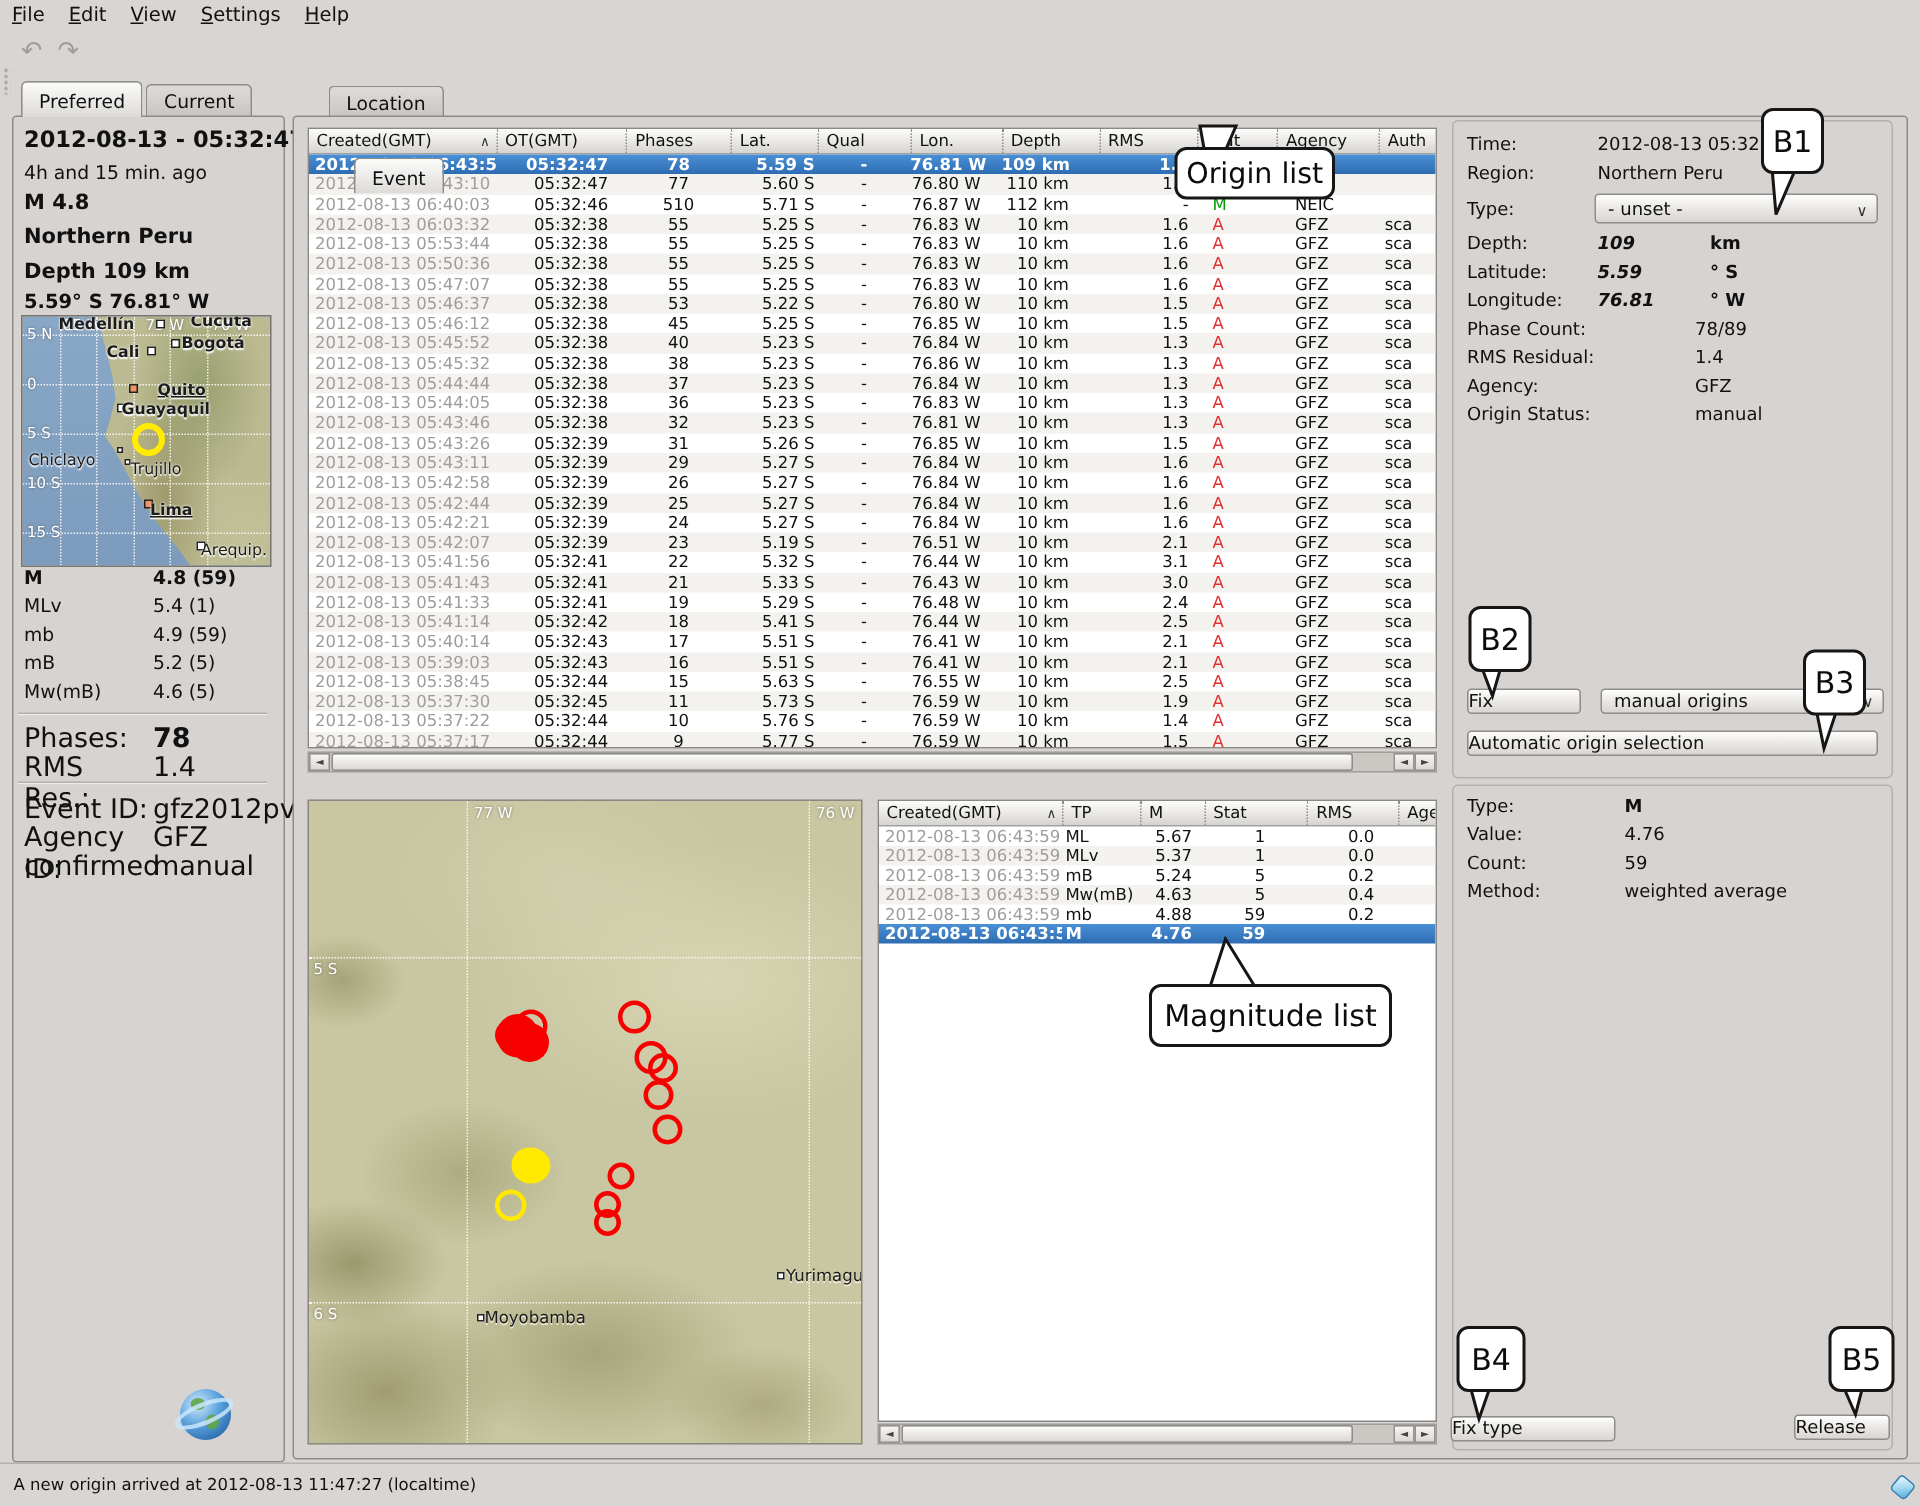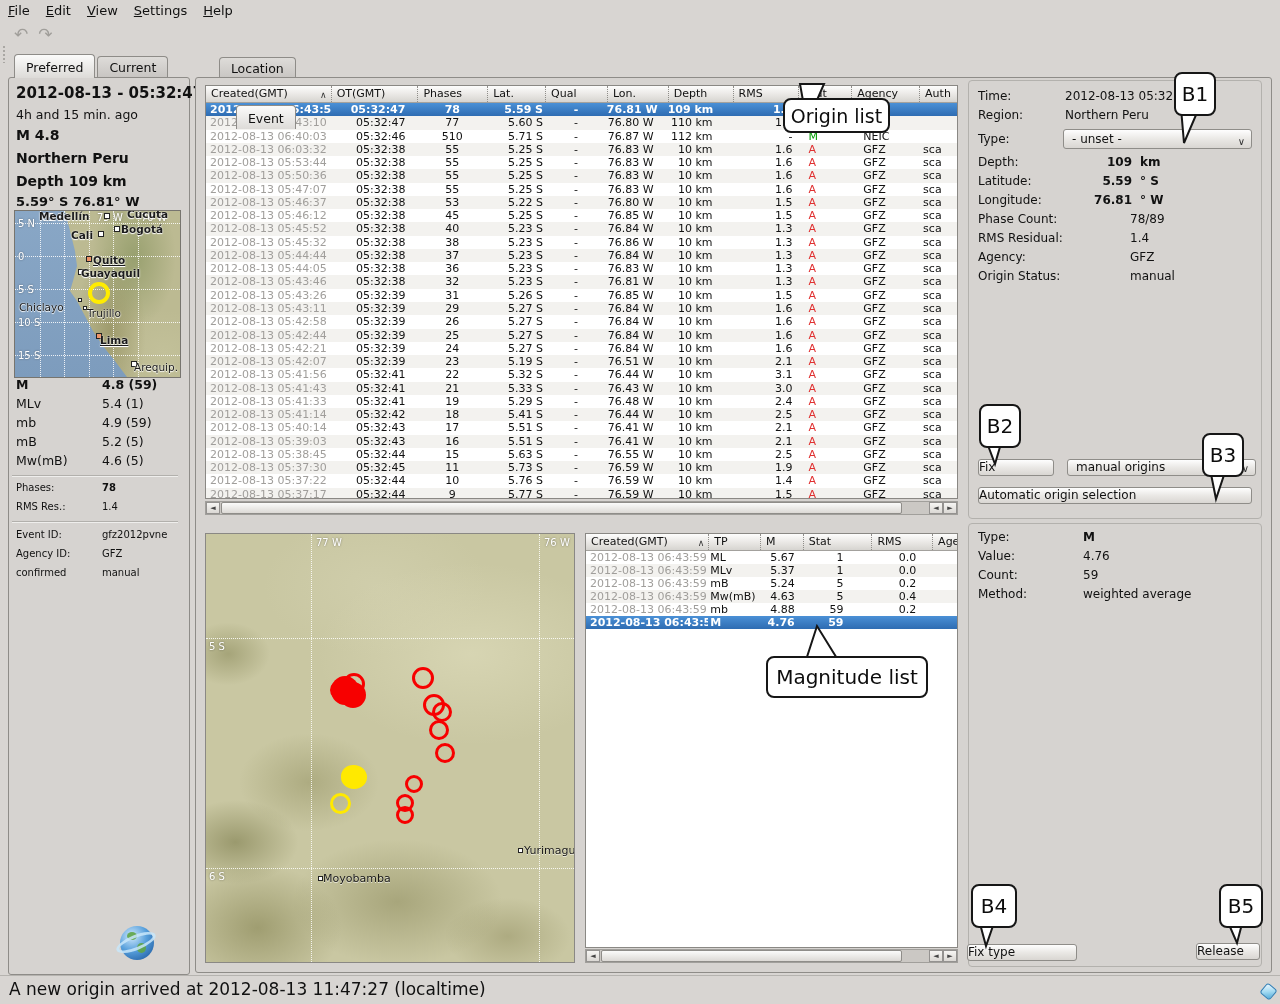--- a/index.html
+++ b/index.html
@@ -65,29 +65,29 @@
        border:1px solid #8f8d89;border-radius:3px;font-size:12px;text-align:left;line-height:15px;color:#111;}
   .dd{text-align:left;padding-left:8px;}
   .ddarrow{position:absolute;right:6px;top:1px;font-size:10px;color:#333;}
 
   
   .sumline{position:absolute;white-space:nowrap;}
   .lmrow{display:flex;height:19px;font-size:12.5px;}
   .lmt{width:86px;}
   .rowb{font-weight:bold;}
   .sep{position:absolute;height:1px;background:#b2b0ac;border-bottom:1px solid #efeeec;}
-  .kv{position:absolute;font-size:10px;display:flex;}
+  .kv{position:absolute;font-size:18px;display:flex;}
   .kv .k{width:86px;}
 
   
   .irow{position:absolute;font-size:12px;white-space:nowrap;}
   .ilab{display:inline-block;width:87px;}
   .ilab2{display:inline-block;width:152px;}
   .ilab3{display:inline-block;width:105px;}
-  .inum{display:inline-block;width:67px;text-align:right;font-weight:bold;}
+  .inum{display:inline-block;width:67px;text-align:left;font-weight:bold;font-style:italic;}
   .iunit{font-weight:bold;margin-left:8px;}
 
   
   #smap{position:absolute;left:14px;top:210px;width:165px;height:166px;border:1px solid #77756f;overflow:hidden;background:linear-gradient(180deg,#89a7c6,#7d9cbd);}
   #smap .land{position:absolute;inset:0;background:#bcba92;
      background-image:radial-gradient(60px 100px at 72% 28%,rgba(108,128,68,.45),transparent 70%),
                       radial-gradient(50px 120px at 58% 72%,rgba(118,112,58,.42),transparent 70%),
                       radial-gradient(70px 60px at 90% 85%,rgba(200,198,160,.5),transparent 70%);
      clip-path:polygon(50px 0,165px 0,165px 166px,112px 166px,100px 150px,88px 135px,78px 120px,70px 105px,62px 90px,55px 80px,58px 70px,62px 55px,60px 40px,55px 20px);}
   .vline{position:absolute;top:0;bottom:0;width:0;border-left:1px dotted rgba(255,255,255,.85);}
@@ -120,21 +120,21 @@
 
   
   #globe{position:absolute;left:120px;top:926px;width:34px;height:34px;border-radius:50%;
     background:radial-gradient(circle at 35% 30%,#cfe8fb,#58a0dc 45%,#2f6fb2 78%,#235a95);
     background-color:#3a7fd0;}
   #globe i{position:absolute;border-radius:50%;background:rgba(95,165,70,.9);}
   #globe::after{content:"";position:absolute;left:-5px;top:9px;width:42px;height:15px;border:3px solid rgba(200,230,250,.85);
     border-radius:50%;transform:rotate(-22deg);box-sizing:border-box;}
 
   
-  #statusbar{left:0;top:975px;width:1280px;height:29px;border-top:1px solid #b5b3af;font-size:17px;line-height:27px;padding-left:9px;box-sizing:border-box;}
+  #statusbar{left:0;top:975px;width:1280px;height:29px;border-top:1px solid #b5b3af;font-size:11px;line-height:27px;padding-left:9px;box-sizing:border-box;}
   #statusicon{position:absolute;left:1262px;top:985px;width:13px;height:13px;transform:rotate(40deg);
     background:linear-gradient(135deg,#eef8ff,#a5dbf2 50%,#4fabd9);border:1px solid #2c7fb8;border-radius:3px;box-sizing:border-box;}
 
   
   .callout{position:absolute;z-index:41;background:#fff;border:2px solid #161616;border-radius:8px;
     display:flex;align-items:center;justify-content:center;font-size:20px;color:#0c0c0c;white-space:nowrap;}
   #tails{position:absolute;left:0;top:0;width:1280px;height:1004px;z-index:40;pointer-events:none;}
 </style>
 </head>
 <body>
@@ -202,21 +202,21 @@
       <div class="ssq sm" style="left: 63px; top: 87px;"></div>
       <div class="ssq sm" style="left: 68px; top: 95px;"></div>
       <div class="ssq org" style="left: 81px; top: 122px;"></div>
       <div class="ssq" style="left: 116px; top: 150px;"></div>
     </div>
   <div>
       <div class="scity b" style="left: 112px; top: -3px;">Cúcuta</div>
       <div class="scity b" style="left: 24px; top: -1px;">Medellín</div>
       <div class="scity b" style="left: 106px; top: 12px;">Bogotá</div>
       <div class="scity b" style="left: 56px; top: 18px;">Cali</div>
-      <div class="scity b u" style="left: 78px; top: 43px;">Quito</div>
+      <div class="scity b u" style="left: 90px; top: 43px;">Quito</div>
       <div class="scity b" style="left: 66px; top: 56px;">Guayaquil</div>
       <div class="scity" style="left: 4px; top: 90px;">Chiclayo</div>
       <div class="scity" style="left: 72px; top: 96px;">Trujillo</div>
       <div class="scity b u" style="left: 85px; top: 123px;">Lima</div>
       <div class="scity" style="left: 119px; top: 150px;">Arequip.</div>
     </div>
   <div class="evring" style="left:73px;top:71px;width:22px;height:22px"></div>
 </div>
 
 <div class="abs" style="left:16px;top:377px;width:164px;">

